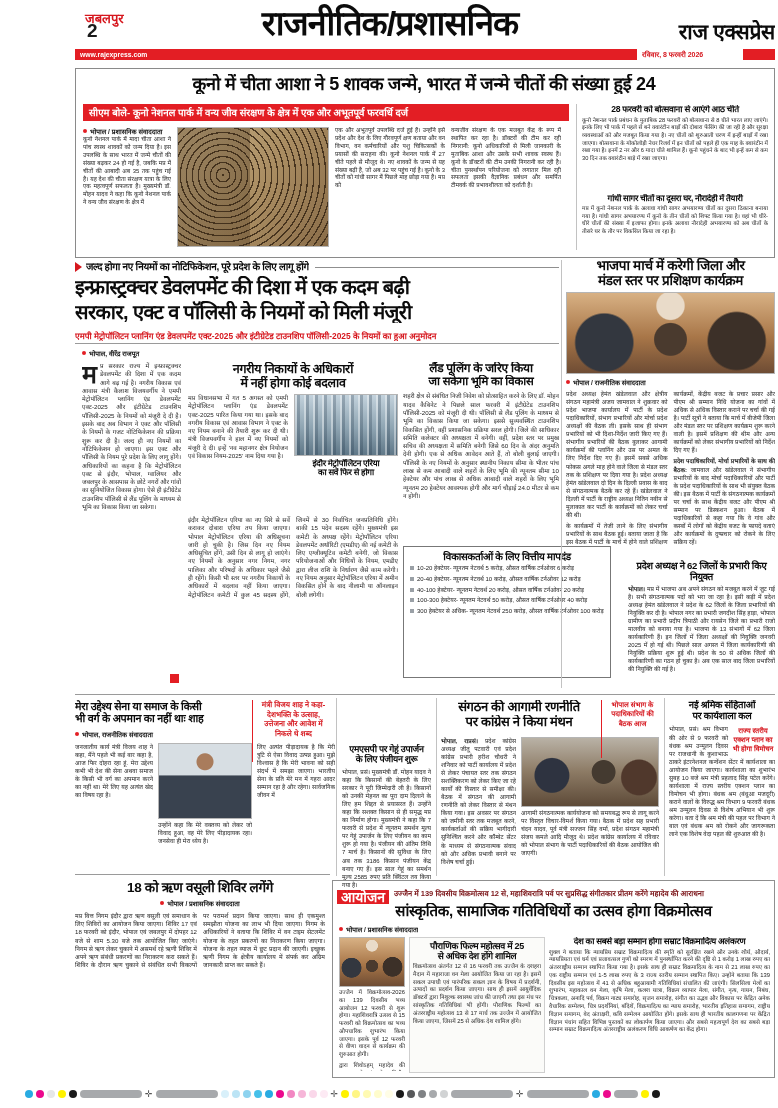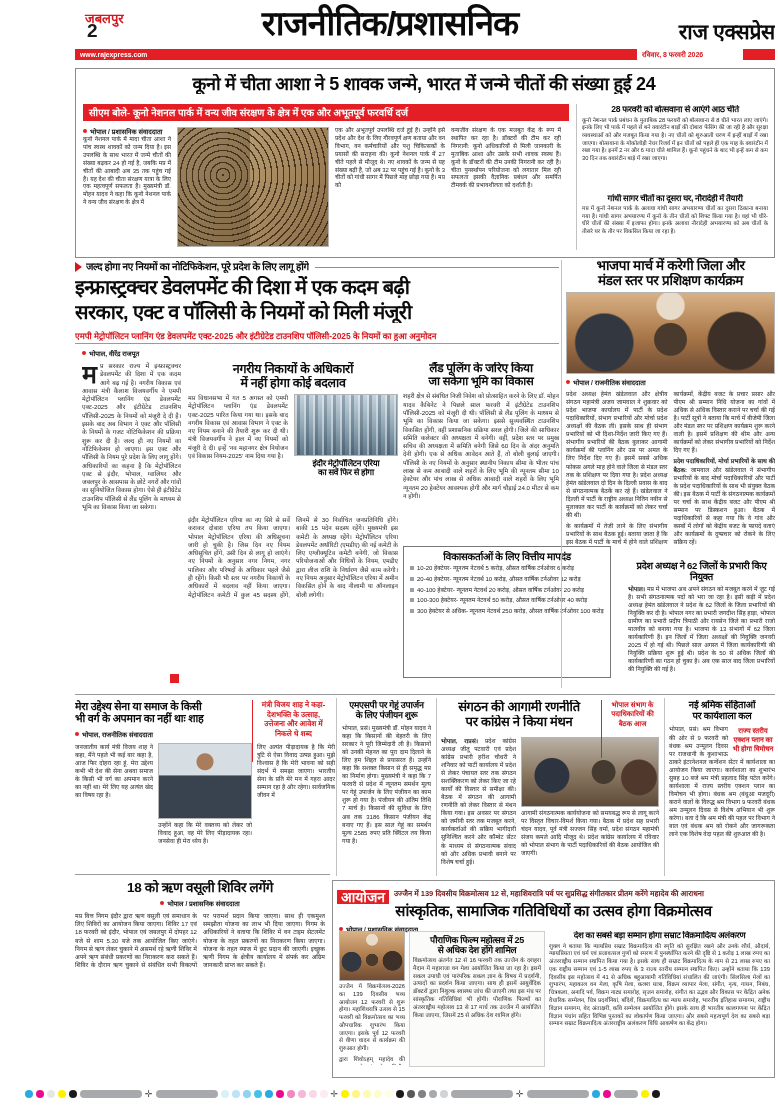--- a/index.html
+++ b/index.html
@@ -169,21 +169,21 @@
         <div class="ph ph-minister" style="width:94px;height:76px;box-sizing:border-box;"></div>
         <div class="body" style="height:38px;margin-top:2px;font-size:6px;">उन्होंने कहा कि मेरे वक्तव्य को लेकर जो विवाद हुआ, वह मेरे लिए पीड़ादायक रहा। जनसेवा ही मेरा ध्येय है।</div>
       </div>
       <div class="body" style="width:78px;height:118px;flex:none;font-size:6px;">लिए अत्यंत पीड़ादायक है कि मेरी त्रुटि से ऐसा विवाद उत्पन्न हुआ। मुझे विश्वास है कि मेरी भावना को सही संदर्भ में समझा जाएगा। भारतीय सेना के प्रति मेरे मन में गहरा आदर सम्मान रहा है और रहेगा। सार्वजनिक जीवन में</div>
     </div>
   </div>
 
   <div class="abs vrule" style="left:336px;top:698px;width:1px;height:178px;"></div>
 
   <div class="abs" style="left:342px;top:700px;width:89px;height:176px;">
-    <div class="hl nw ctr" style="font-size:9px;">एमएसपी पर गेहूं उपार्जन</div>
+    <div class="hl nw ctr" style="font-size:9px;margin-top:44px;">एमएसपी पर गेहूं उपार्जन</div>
     <div class="hl nw ctr" style="font-size:9px;">के लिए पंजीयन शुरू</div>
     <div class="body" style="height:150px;margin-top:4px;font-size:6px;">भोपाल, प्रसं। मुख्यमंत्री डॉ. मोहन यादव ने कहा कि किसानों की बेहतरी के लिए सरकार ने पूरी जिम्मेदारी ली है। किसानों को उनकी मेहनत का पूरा दाम दिलाने के लिए हम शिद्दत से प्रयासरत हैं। उन्होंने कहा कि सशक्त किसान से ही समृद्ध मप्र का निर्माण होगा। मुख्यमंत्री ने कहा कि 7 फरवरी से प्रदेश में न्यूनतम समर्थन मूल्य पर गेहूं उपार्जन के लिए पंजीयन का काम शुरू हो गया है। पंजीयन की अंतिम तिथि 7 मार्च है। किसानों की सुविधा के लिए अब तक 3186 किसान पंजीयन केंद्र बनाए गए हैं। इस साल गेहूं का समर्थन मूल्य 2585 रुपए प्रति क्विंटल तय किया गया है।</div>
   </div>
 
   <div class="abs vrule" style="left:436px;top:698px;width:1px;height:178px;"></div>
 
   <div class="abs" style="left:441px;top:700px;width:218px;height:176px;">
     <div class="hl nw" style="font-size:13px;width:156px;text-align:center;">संगठन की आगामी रणनीति</div>
     <div class="hl nw" style="font-size:13px;width:156px;text-align:center;">पर कांग्रेस ने किया मंथन</div>
     <div class="abs sidebox-red" style="left:160px;top:0;width:58px;height:58px;font-size:7px;line-height:1.35;padding-left:4px;box-sizing:border-box;">भोपाल संभाग के पदाधिकारियों की बैठक आज</div>
@@ -215,21 +215,21 @@
     <div class="body cols2" style="height:150px;margin-top:4px;font-size:6.1px;">मप्र वित्त निगम इंदौर द्वारा ऋण वसूली एवं समाधान के लिए शिविरों का आयोजन किया जाएगा। शिविर 17 एवं 18 फरवरी को इंदौर, भोपाल एवं जबलपुर में दोपहर 12 बजे से शाम 5.30 बजे तक आयोजित किए जाएंगे। निगम से ऋण लेकर चुकाने में असमर्थ रहे ऋणी शिविर में अपने ऋण संबंधी प्रकरणों का निराकरण करा सकते हैं। शिविर के दौरान ऋण चुकाने से संबंधित सभी विकल्पों पर परामर्श प्रदान किया जाएगा। साथ ही एकमुश्त समझौता योजना का लाभ भी दिया जाएगा। निगम के अधिकारियों ने बताया कि शिविर में वन टाइम सेटलमेंट योजना के तहत प्रकरणों का निराकरण किया जाएगा। योजना के तहत ब्याज में छूट प्रदान की जाएगी। इच्छुक ऋणी निगम के क्षेत्रीय कार्यालय में संपर्क कर अग्रिम जानकारी प्राप्त कर सकते हैं।</div>
   </div>
 
   <div class="abs boxed" style="left:332px;top:880px;width:443px;height:198px;box-sizing:border-box;">
     <div style="position:absolute;left:4px;top:4px;right:4px;height:15px;display:flex;align-items:center;gap:5px;">
       <span class="redbg ctr nw" style="width:52px;height:14px;line-height:14px;font-size:14px;font-weight:700;flex:none;margin-top:8px;">आयोजन</span>
       <span class="nw" style="font-size:7.5px;font-weight:700;color:#7a1216;flex:1;">उज्जैन में 139 दिवसीय विक्रमोत्सव 12 से, महाशिवरात्रि पर्व पर सुप्रसिद्ध संगीतकार प्रीतम करेंगे महादेव की आराधना</span>
     </div>
     <div class="abs hl nw ctr" style="left:4px;top:22px;width:433px;font-size:15px;">सांस्कृतिक, सामाजिक गतिविधियों का उत्सव होगा विक्रमोत्सव</div>
     <div class="abs byline" style="left:6px;top:44px;"><span class="dot"></span><span>भोपाल / प्रशासनिक संवाददाता</span></div>
-    <div class="abs" style="left:6px;top:50px;width:431px;height:136px;display:flex;gap:4px;">
+    <div class="abs" style="left:6px;top:56px;width:431px;height:136px;display:flex;gap:4px;">
       <div style="width:66px;flex:none;">
         <div class="ph ph-meet" style="width:66px;height:50px;box-sizing:border-box;"></div>
         <div class="body" style="height:82px;margin-top:2px;font-size:5.8px;">
           <p>उज्जैन में विक्रमोत्सव-2026 का 139 दिवसीय भव्य आयोजन 12 फरवरी से शुरू होगा। महाशिवरात्रि उत्सव से 15 फरवरी को विक्रमोत्सव का भव्य औपचारिक शुभारंभ किया जाएगा। इसके पूर्व 12 फरवरी से वीणा वादन से कार्यक्रम की शुरुआत होगी।</p>
           <p>द्वारा शिवोऽहम् महादेव की आराधना से प्रारंभ होगा। द्वितीय चरण 19 मार्च से 30 जून 2026 तक जनगण संवर्धन अभियान के तहत सम्पन्न होगा। इसमें 41 से अधिक बहुआयामी गतिविधियों में 4 हजार से अधिक कलाकारों द्वारा प्रस्तुतियां दी जाएंगी।</p>
         </div>
       </div>
       <div style="width:136px;flex:none;border:1px solid #cfcfcf;padding:3px;box-sizing:border-box;background:#fbfbf9;">
         <div class="hl nw ctr" style="font-size:9px;">पौराणिक फिल्म महोत्सव में 25</div>
         <div class="hl nw ctr" style="font-size:9px;">से अधिक देश होंगे शामिल</div>

